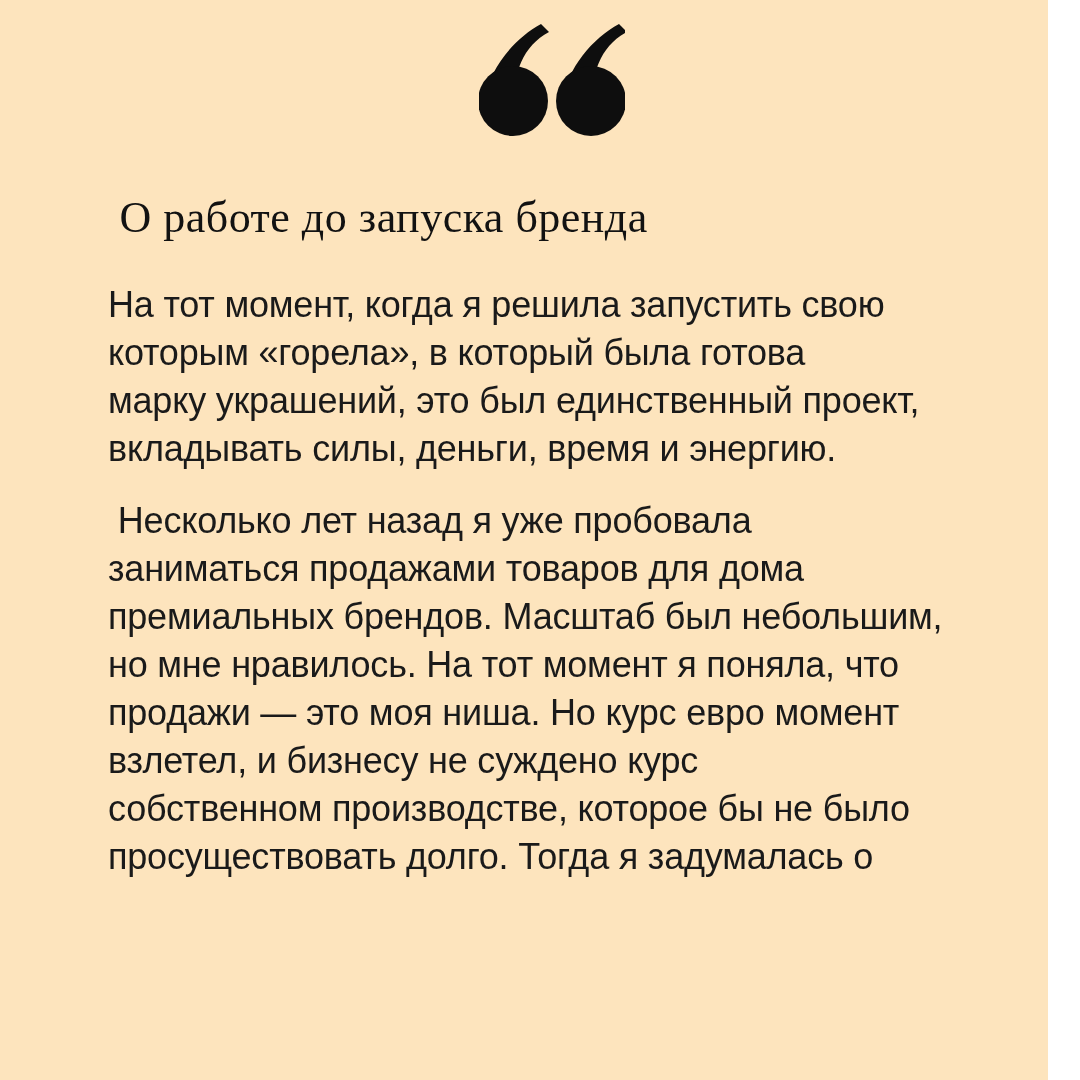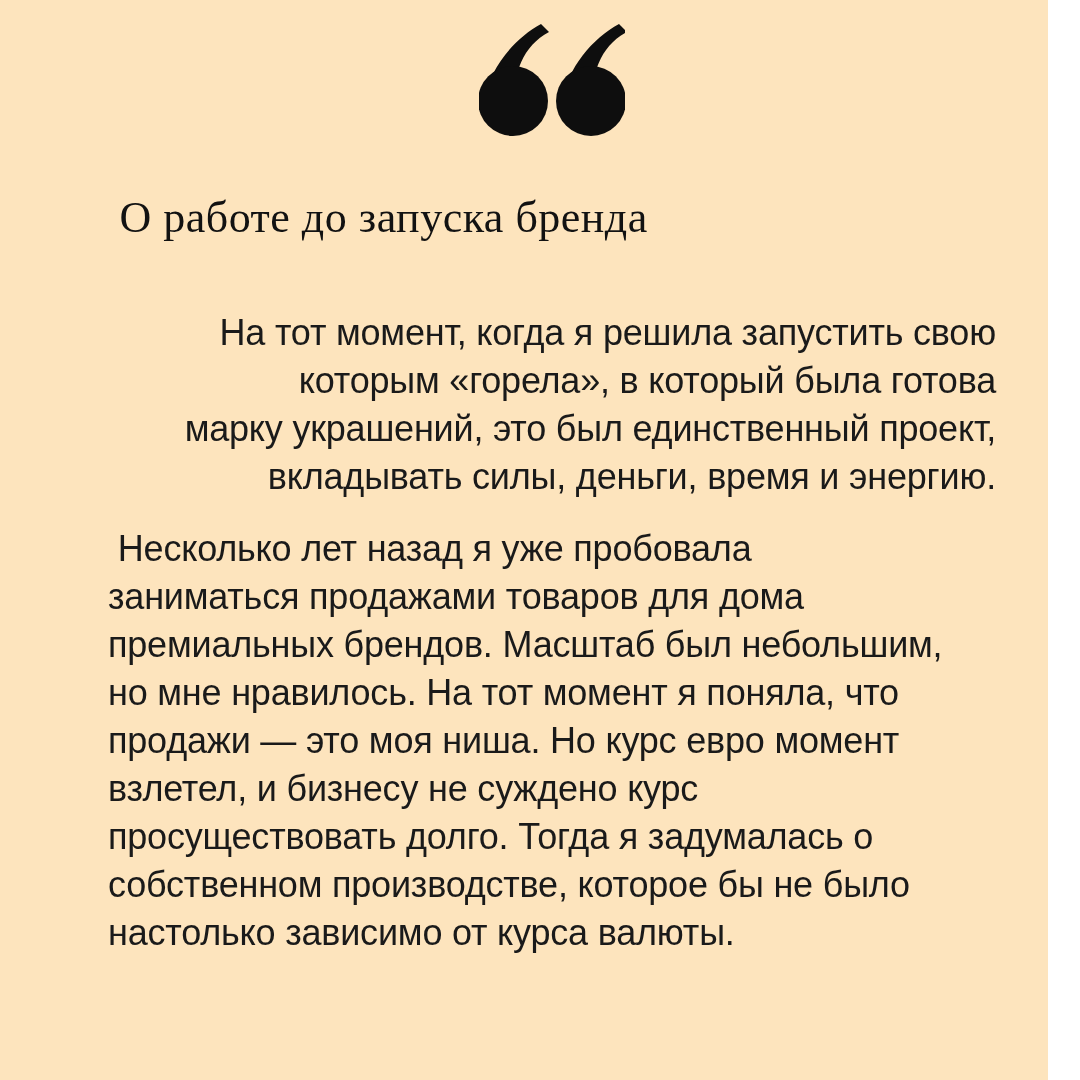--- a/index.html
+++ b/index.html
@@ -40,21 +40,21 @@
     color: var(--heading-ink);
     margin: 54px 0 0 0;
     white-space: pre-wrap;
   }
   .para {
     font-size: 36px;
     line-height: 48px;
     letter-spacing: -0.2px;
     color: var(--ink);
   }
-  .para-1 { margin-top: 64px; text-align: right; }
+  .para-1 { margin-top: 36px; }
   .para-2 { margin-top: 24px; }
   .line { white-space: pre-wrap; }
 </style>
 </head>
 <body>
 
 <div class="card">
 
   <div class="quote-icon-wrap">
     <svg viewBox="0 0 146 112" xmlns="http://www.w3.org/2000/svg" aria-hidden="true">
@@ -80,18 +80,17 @@
     <div class="line">вкладывать силы, деньги, время и энергию.</div>
   </div>
 
   <div class="para para-2">
     <div class="line"> Несколько лет назад я уже пробовала</div>
     <div class="line">заниматься продажами товаров для дома</div>
     <div class="line">премиальных брендов. Масштаб был небольшим,</div>
     <div class="line">но мне нравилось. На тот момент я поняла, что</div>
     <div class="line">продажи — это моя ниша. Но курс евро момент</div>
     <div class="line">взлетел, и бизнесу не суждено курс</div>
+    <div class="line">собственном производстве, которое бы не было</div>
     <div class="line">просуществовать долго. Тогда я задумалась о</div>
-    <div class="line">собственном производстве, которое бы не было</div>
-    <div class="line">настолько зависимо от курса валюты.</div>
   </div>
 
 </div>
 
 </body></html>

